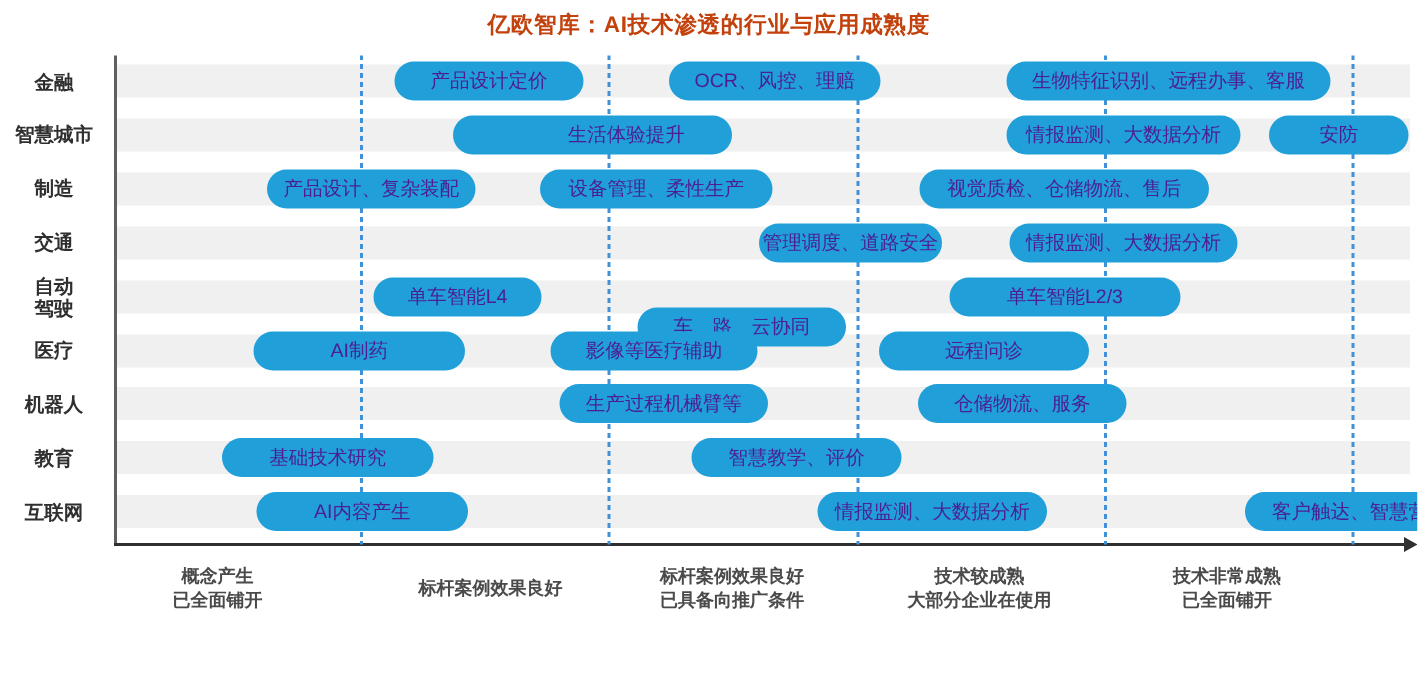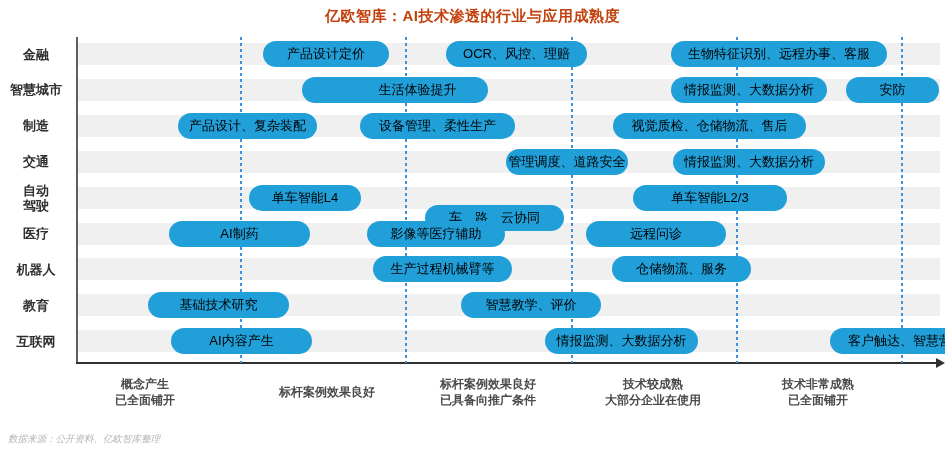--- a/index.html
+++ b/index.html
@@ -18,21 +18,21 @@
     position:absolute;left:0;width:72px;display:flex;flex-direction:column;
     align-items:center;justify-content:center;font-size:13px;font-weight:bold;
     color:#2f2f2f;line-height:15px;text-align:center;
   }
   .dash-line{
     position:absolute;top:37px;height:326px;width:2px;
     background:repeating-linear-gradient(to bottom,var(--dash) 0 3px,transparent 3px 6px);
   }
   .bar{
     position:absolute;height:26px;display:flex;align-items:center;justify-content:center;
-    color:#000000;font-size:13px;font-weight:normal;white-space:nowrap;overflow:hidden;border-radius:13px;
+    color:#4c1d95;font-size:13px;font-weight:normal;white-space:nowrap;overflow:hidden;border-radius:13px;
   }
   .axis-y{position:absolute;left:76px;top:37px;width:1.5px;height:327px;background:#5f5f5f;}
   .axis-x{position:absolute;left:76px;top:362px;width:862px;height:2px;background:#303030;}
   .axis-arrow{
     position:absolute;left:936px;top:358px;width:0;height:0;
     border-left:9px solid #303030;border-top:5px solid transparent;border-bottom:5px solid transparent;
   }
   .stage-label{
     position:absolute;top:374px;height:36px;width:160px;display:flex;flex-direction:column;
     align-items:center;justify-content:center;font-size:12px;font-weight:bold;
@@ -136,14 +136,13 @@
       <div class="stage-label" style="left: 573px;">
         <div class="">技术较成熟</div>
         <div class="">大部分企业在使用</div>
       </div>
       <div class="stage-label" style="left: 738px;">
         <div class="">技术非常成熟</div>
         <div class="">已全面铺开</div>
       </div>
     </div>
 
-  <div class="footer-note">数据来源：公开资料、亿欧智库整理</div>
 </div>
 
 </body></html>

